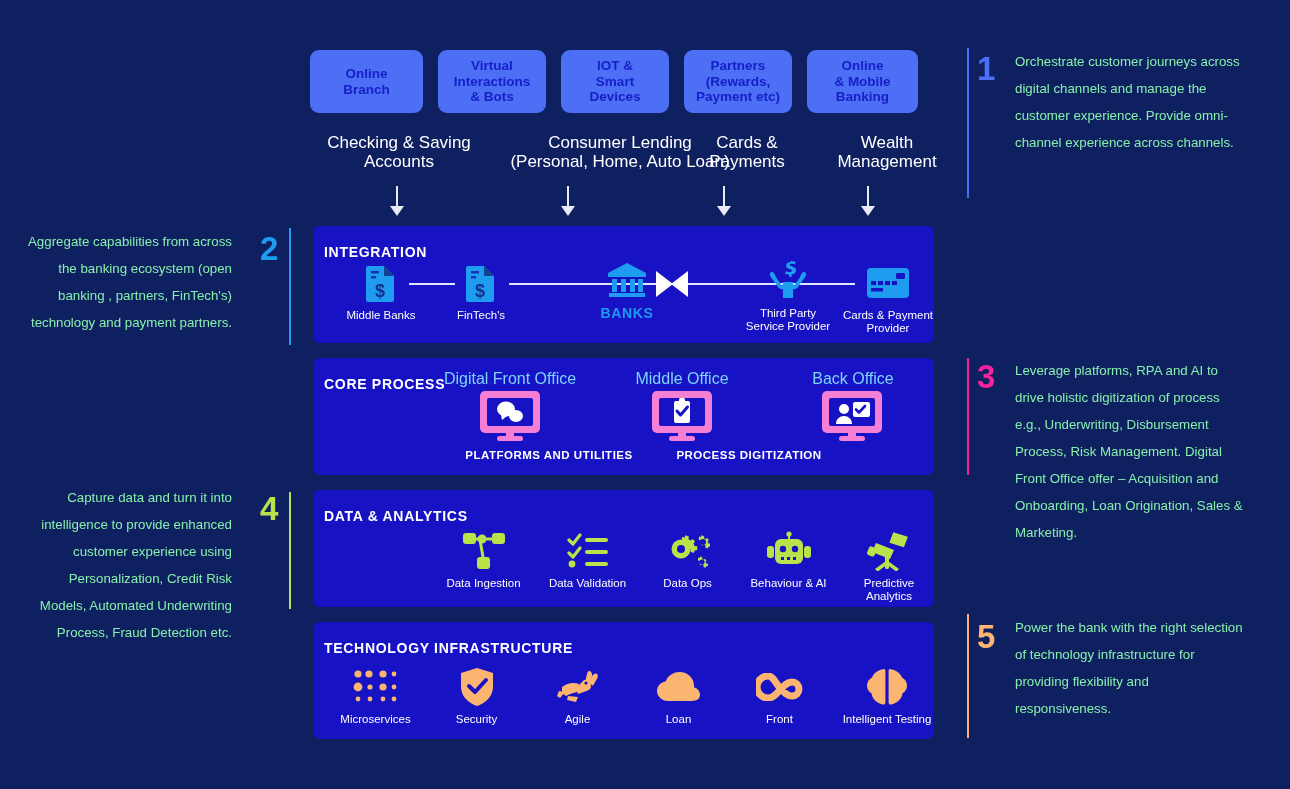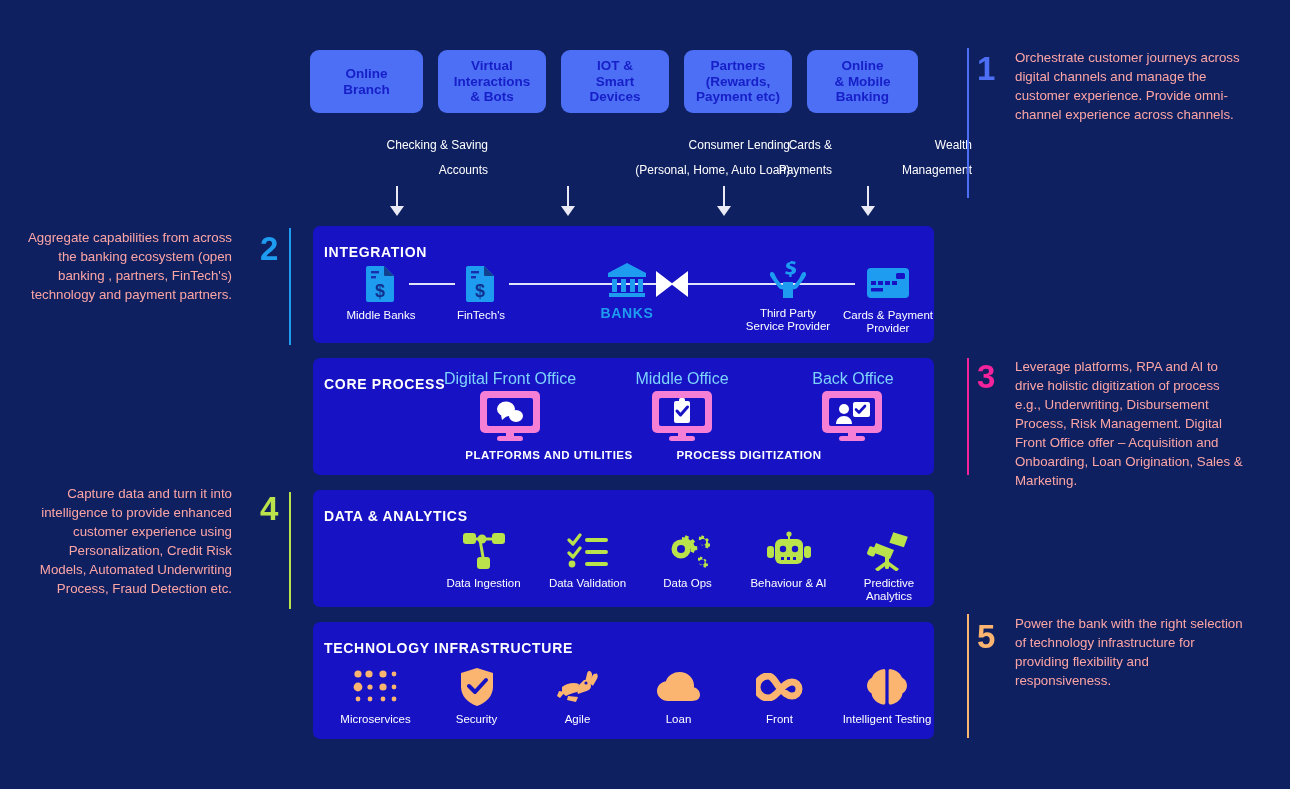--- a/index.html
+++ b/index.html
@@ -19,22 +19,22 @@
     display: flex; align-items: center; justify-content: center; text-align: center;
     height: 63px; margin-right: 15px; padding: 0 4px;
   }
   .chip:last-child { margin-right: 0; }
   .chip-w1 { width: 113px; } .chip-w2 { width: 108px; }
   .chip-w3 { width: 108px; } .chip-w4 { width: 108px; } .chip-w5 { width: 111px; }
 
   
   .prodrow { position: absolute; left: 310px; top: 133px; width: 624px; height: 40px; }
   .prod {
-    position: absolute; text-align: right; color: #ffffff;
-    font-size: 12px; line-height: 25px;
+    position: absolute; text-align: center; color: #ffffff;
+    font-size: 17px; line-height: 19px;
   }
 
   
   .darrow { position: absolute; width: 14px; }
   .darrow .stem { width: 2px; height: 20px; background: #e9eaf6; margin: 0 auto; }
   .darrow .head {
     width: 0; height: 0; margin: 0 auto;
     border-left: 7px solid transparent; border-right: 7px solid transparent;
     border-top: 10px solid #e9eaf6;
   }
@@ -77,21 +77,21 @@
     position: absolute; color: #ffffff; font-weight: 700;
     font-size: 11.5px; letter-spacing: .5px; text-align: center;
   }
 
   
   .note { position: absolute; }
   .note .bar { position: absolute; width: 2px; }
   .note .num {
     position: absolute; font-size: 33px; font-weight: 700; line-height: 33px;
   }
-  .note .txt { position: absolute; font-size: 13.3px; line-height: 19px; color: #fca5a5; }
+  .note .txt { position: absolute; font-size: 13.3px; line-height: 27px; color: #86efac; }
   .note.right .txt { text-align: left; }
   .note.left .txt  { text-align: right; }
 </style>
 </head>
 <body>
 
 <div id="stage">
 
   <div class="chips">
     <div class="chip chip-w1">

